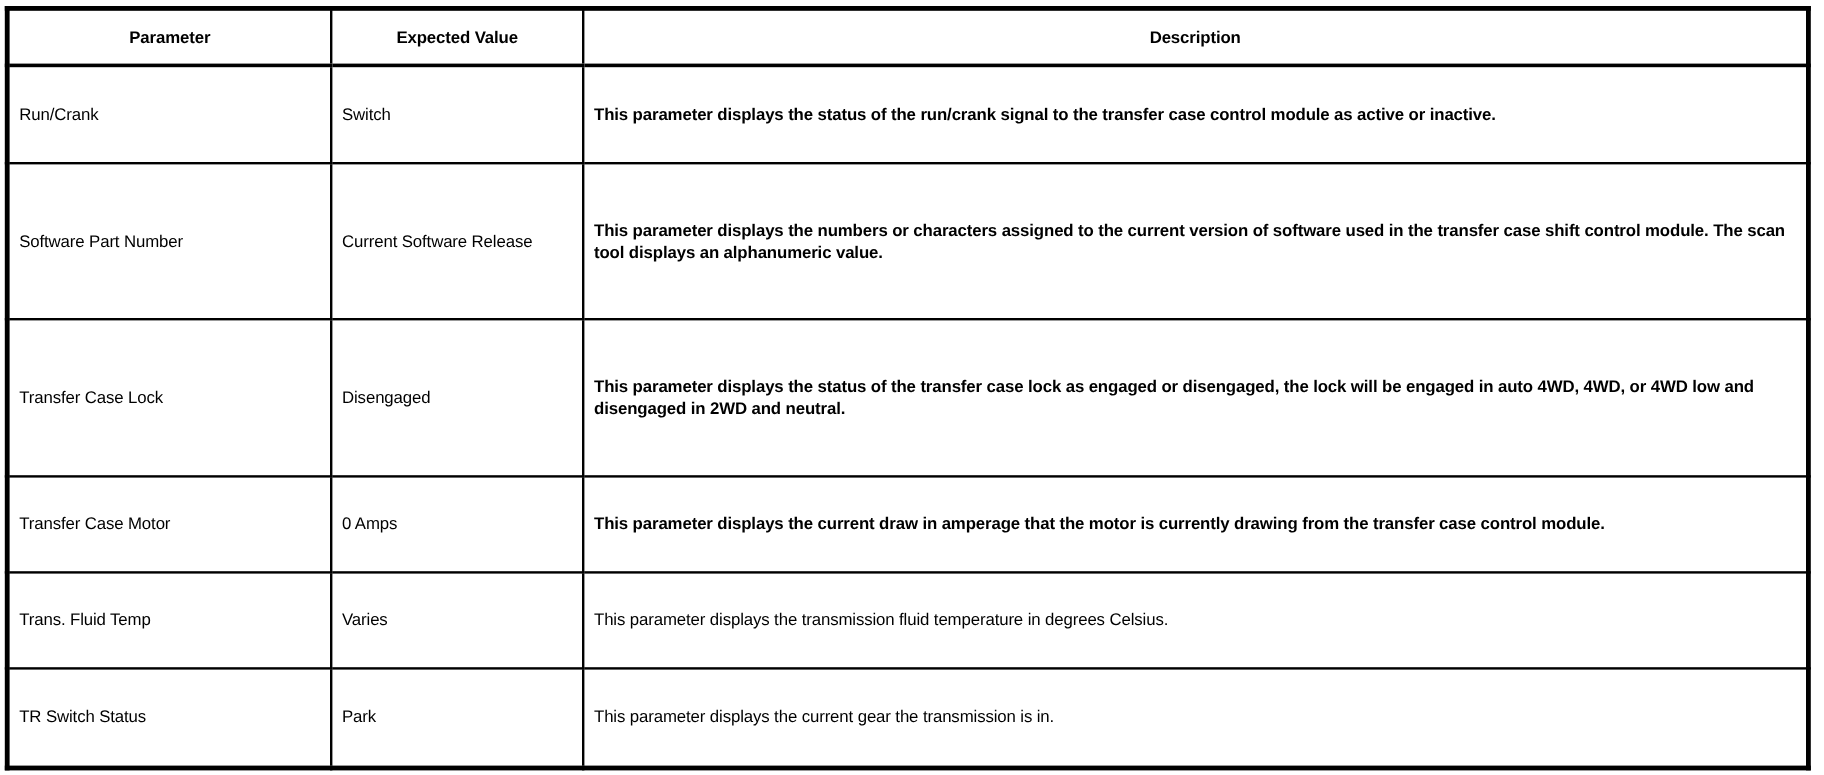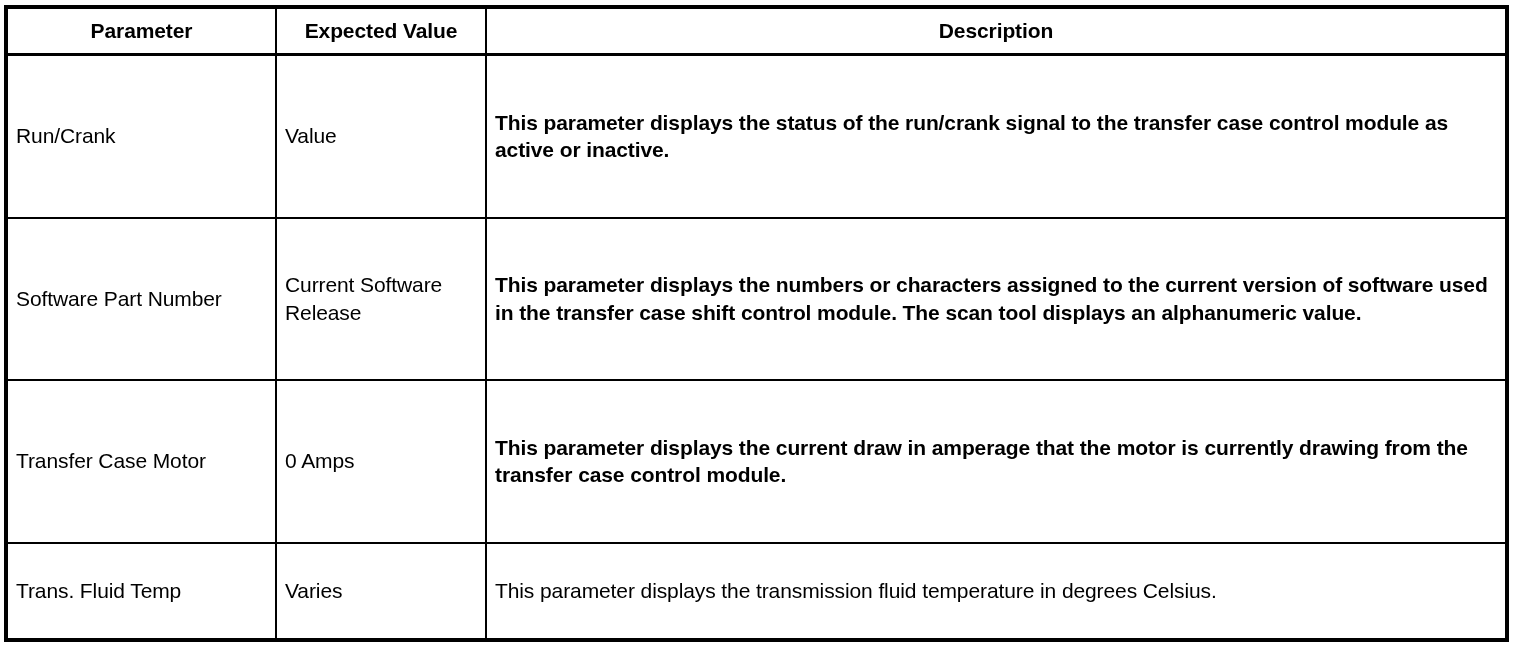--- a/index.html
+++ b/index.html
@@ -35,21 +35,21 @@
 
   table.param-table col.c-param  { width: 270px; }
   table.param-table col.c-value  { width: 210px; }
   table.param-table col.c-desc   { width: auto; }
 
   table.param-table th,
   table.param-table td {
     border: 2px solid #000000;
     vertical-align: middle;
     padding: 4px 8px 5px 8px;
-    font-size: 21px;
+    font-size: 14px;
     line-height: 1.30;
     letter-spacing: -0.1px;
   }
 
   table.param-table thead th {
     font-weight: bold;
     text-align: center;
     height: 38px;
     padding-top: 3px;
     padding-bottom: 3px;
@@ -84,33 +84,43 @@
     <thead>
       <tr>
         <th>Parameter</th>
         <th>Expected Value</th>
         <th>Description</th>
       </tr>
     </thead>
     <tbody>
         <tr class="tall">
           <td class="param-cell">Run/Crank</td>
-          <td class="value-cell">Value</td>
+          <td class="value-cell">Switch</td>
           <td class="desc-cell">This parameter displays the status of the run/crank signal to the transfer case control module as active or inactive.</td>
         </tr>
         <tr class="tall">
           <td class="param-cell">Software Part Number</td>
           <td class="value-cell">Current Software Release</td>
           <td class="desc-cell">This parameter displays the numbers or characters assigned to the current version of software used in the transfer case shift control module. The scan tool displays an alphanumeric value.</td>
+        </tr>
+        <tr class="tall">
+          <td class="param-cell">Transfer Case Lock</td>
+          <td class="value-cell">Disengaged</td>
+          <td class="desc-cell">This parameter displays the status of the transfer case lock as engaged or disengaged, the lock will be engaged in auto 4WD, 4WD, or 4WD low and disengaged in 2WD and neutral.</td>
         </tr>
         <tr class="tall">
           <td class="param-cell">Transfer Case Motor</td>
           <td class="value-cell">0 Amps</td>
           <td class="desc-cell">This parameter displays the current draw in amperage that the motor is currently drawing from the transfer case control module.</td>
         </tr>
         <tr>
           <td class="param-cell">Trans. Fluid Temp</td>
           <td class="value-cell">Varies</td>
           <td class="desc-cell">This parameter displays the transmission fluid temperature in degrees Celsius.</td>
         </tr>
+        <tr>
+          <td class="param-cell">TR Switch Status</td>
+          <td class="value-cell">Park</td>
+          <td class="desc-cell">This parameter displays the current gear the transmission is in.</td>
+        </tr>
       </tbody>
   </table>
 </div>
 
 </body></html>

